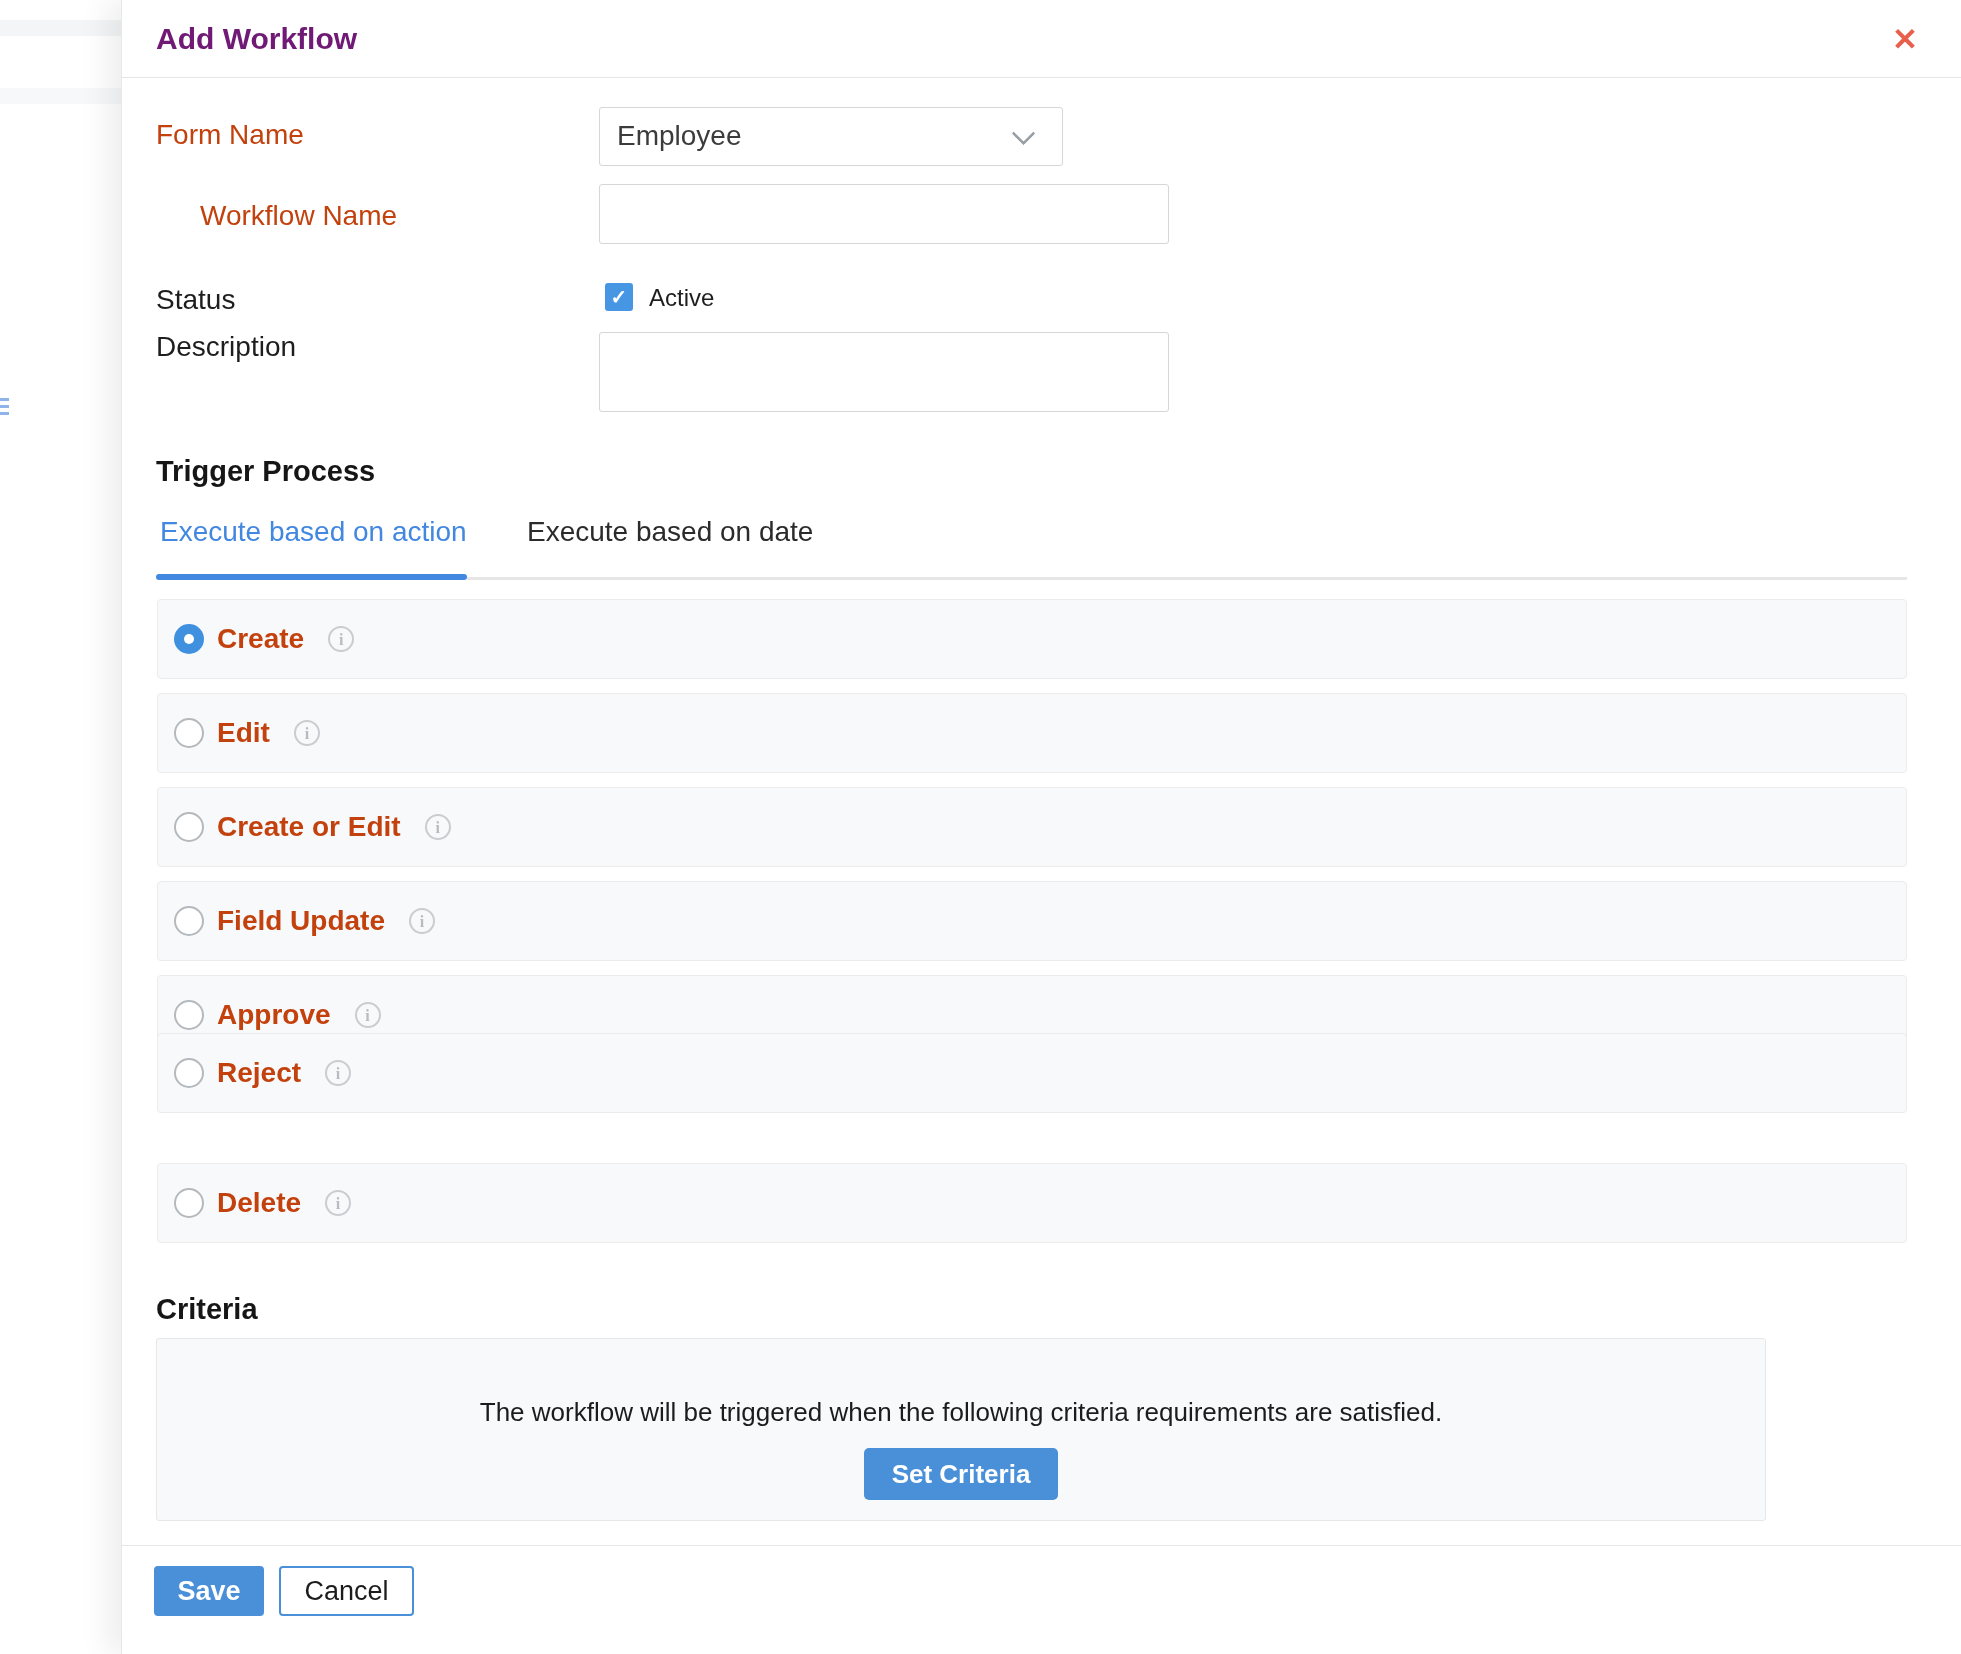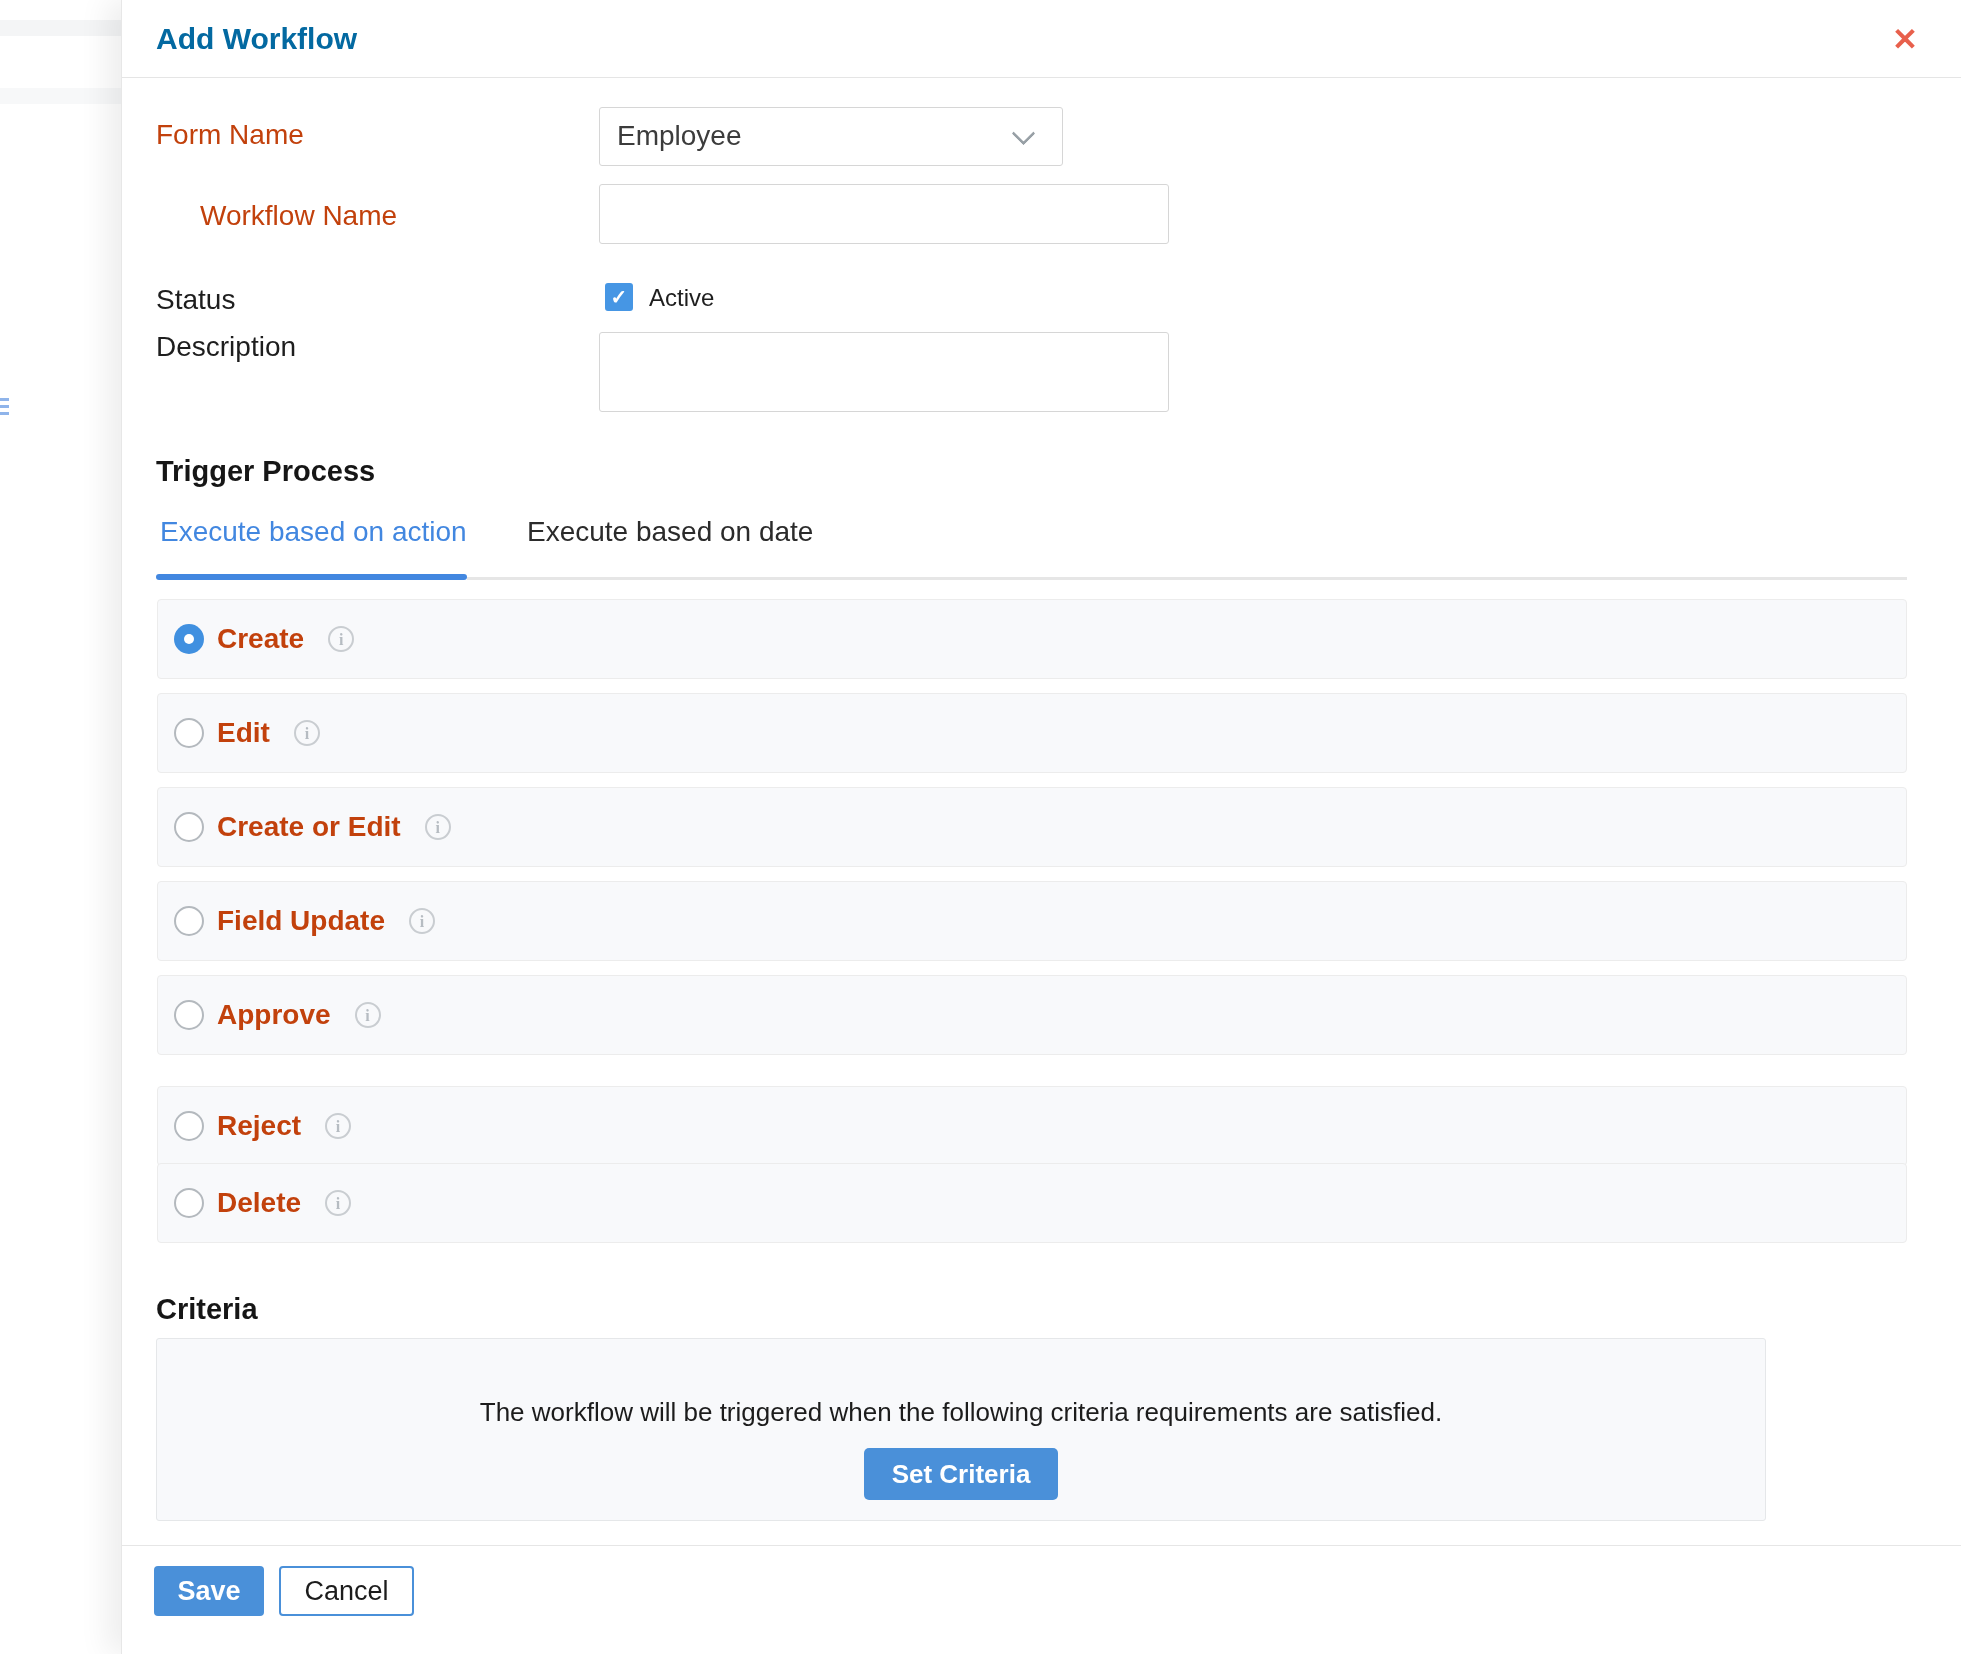--- a/index.html
+++ b/index.html
@@ -13,21 +13,21 @@
   .bg-band.b1 { top:20px; height:16px; }
   .bg-band.b2 { top:88px; height:16px; background:#f7f8f9; }
   .bg-glyph { position:absolute; left:0; top:398px; width:9px; }
   .bg-glyph span { display:block; width:9px; height:3px; background:#8fb4ea; margin-bottom:4px; }
 
   
   .modal { position:absolute; left:121px; top:0; width:1840px; height:1654px;
            background:#ffffff; border-left:1px solid #e7e7e7;
            box-shadow:-14px 0 28px rgba(0,0,0,0.07); }
 
-  .modal-title { position:absolute; left:34px; top:22px; font-size:30px; font-weight:700; color:#0369a1; }
+  .modal-title { position:absolute; left:34px; top:22px; font-size:30px; font-weight:700; color:#701a75; }
   .close-btn { position:absolute; right:36px; top:20px; width:40px; height:40px;
                font-size:31px; font-weight:700; color:#e8604c; line-height:40px; text-align:center; cursor:pointer; }
   .hdr-divider { position:absolute; left:0; top:77px; width:1840px; height:1px; background:#e5e5e5; }
 
   
   .f-label { position:absolute; left:34px; font-size:28px; }
   .f-label.req { color:#c2410c; }
   .f-label.plain { color:#1e1e1e; }
 
   .select-box { position:absolute; left:477px; top:107px; width:464px; height:59px;
@@ -157,21 +157,21 @@
     <div class="opt-row" style="top:881px;">
       <span class="radio"></span>
       <span class="opt-label">Field Update</span>
       <span class="info-ic">i</span>
     </div>
     <div class="opt-row" style="top:975px;">
       <span class="radio"></span>
       <span class="opt-label">Approve</span>
       <span class="info-ic">i</span>
     </div>
-    <div class="opt-row" style="top:1086px;">
+    <div class="opt-row" style="top:1033px;">
       <span class="radio"></span>
       <span class="opt-label">Reject</span>
       <span class="info-ic">i</span>
     </div>
     <div class="opt-row" style="top:1163px;">
       <span class="radio"></span>
       <span class="opt-label">Delete</span>
       <span class="info-ic">i</span>
     </div>
 

